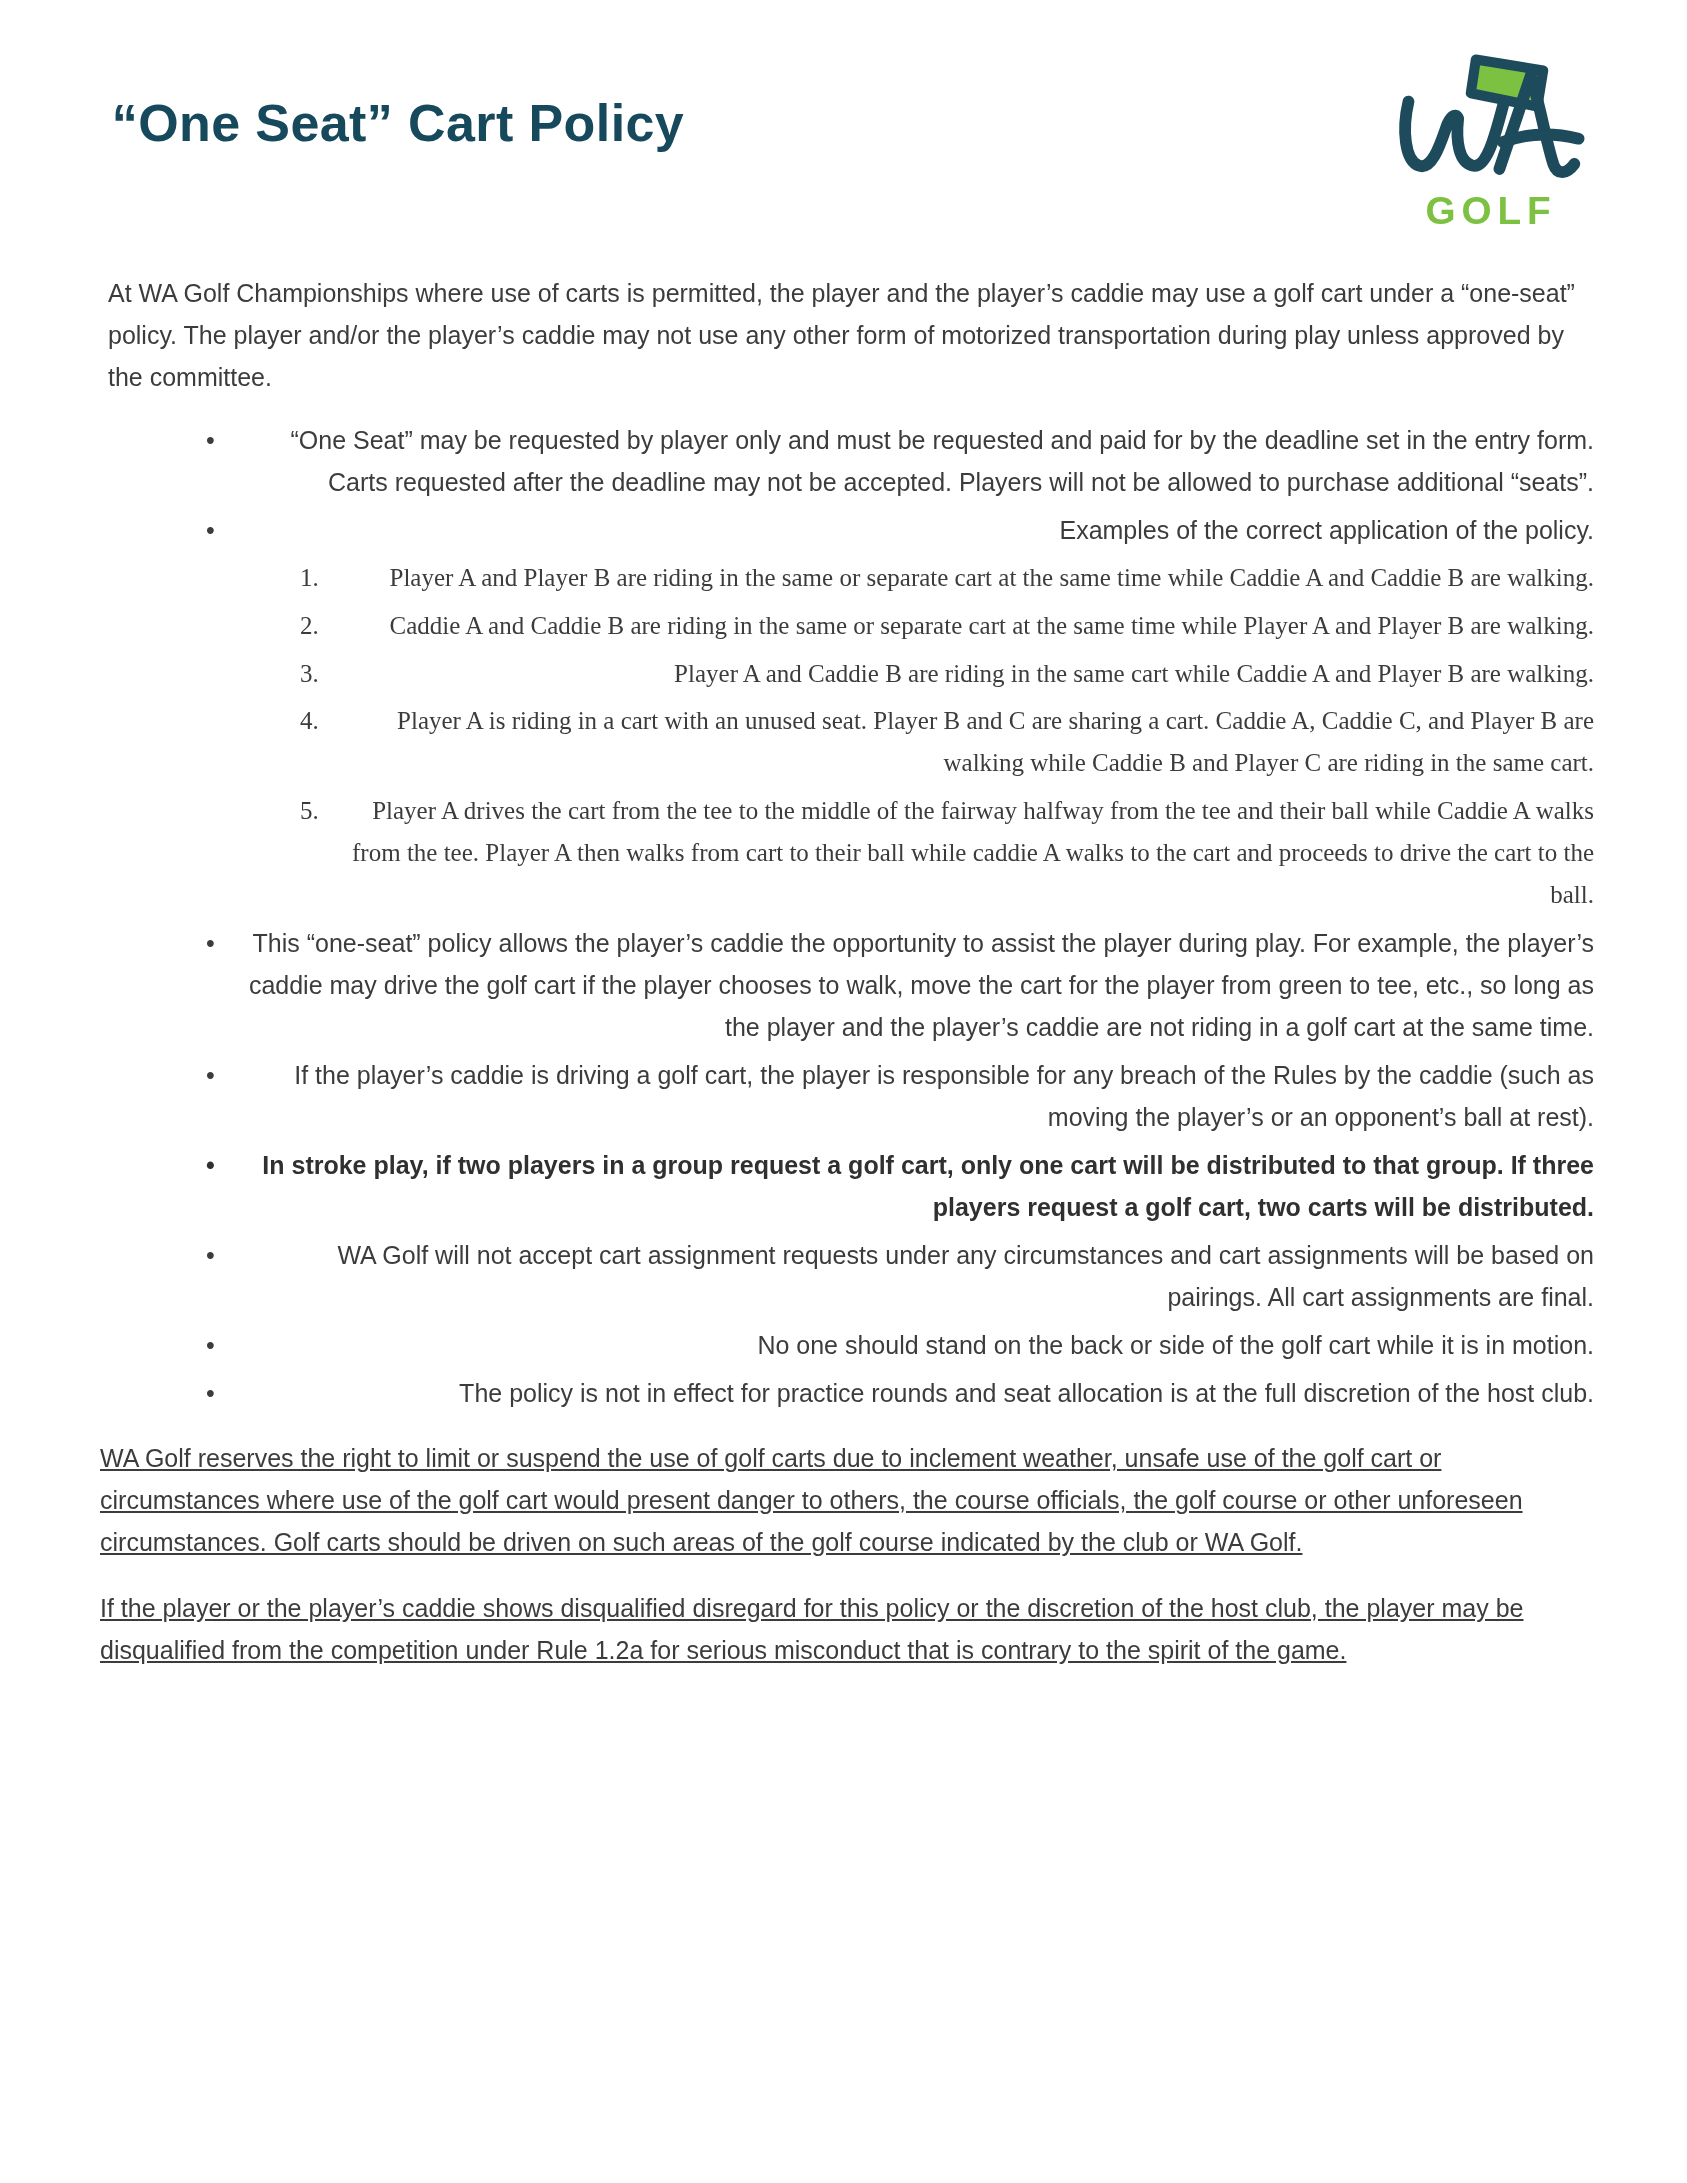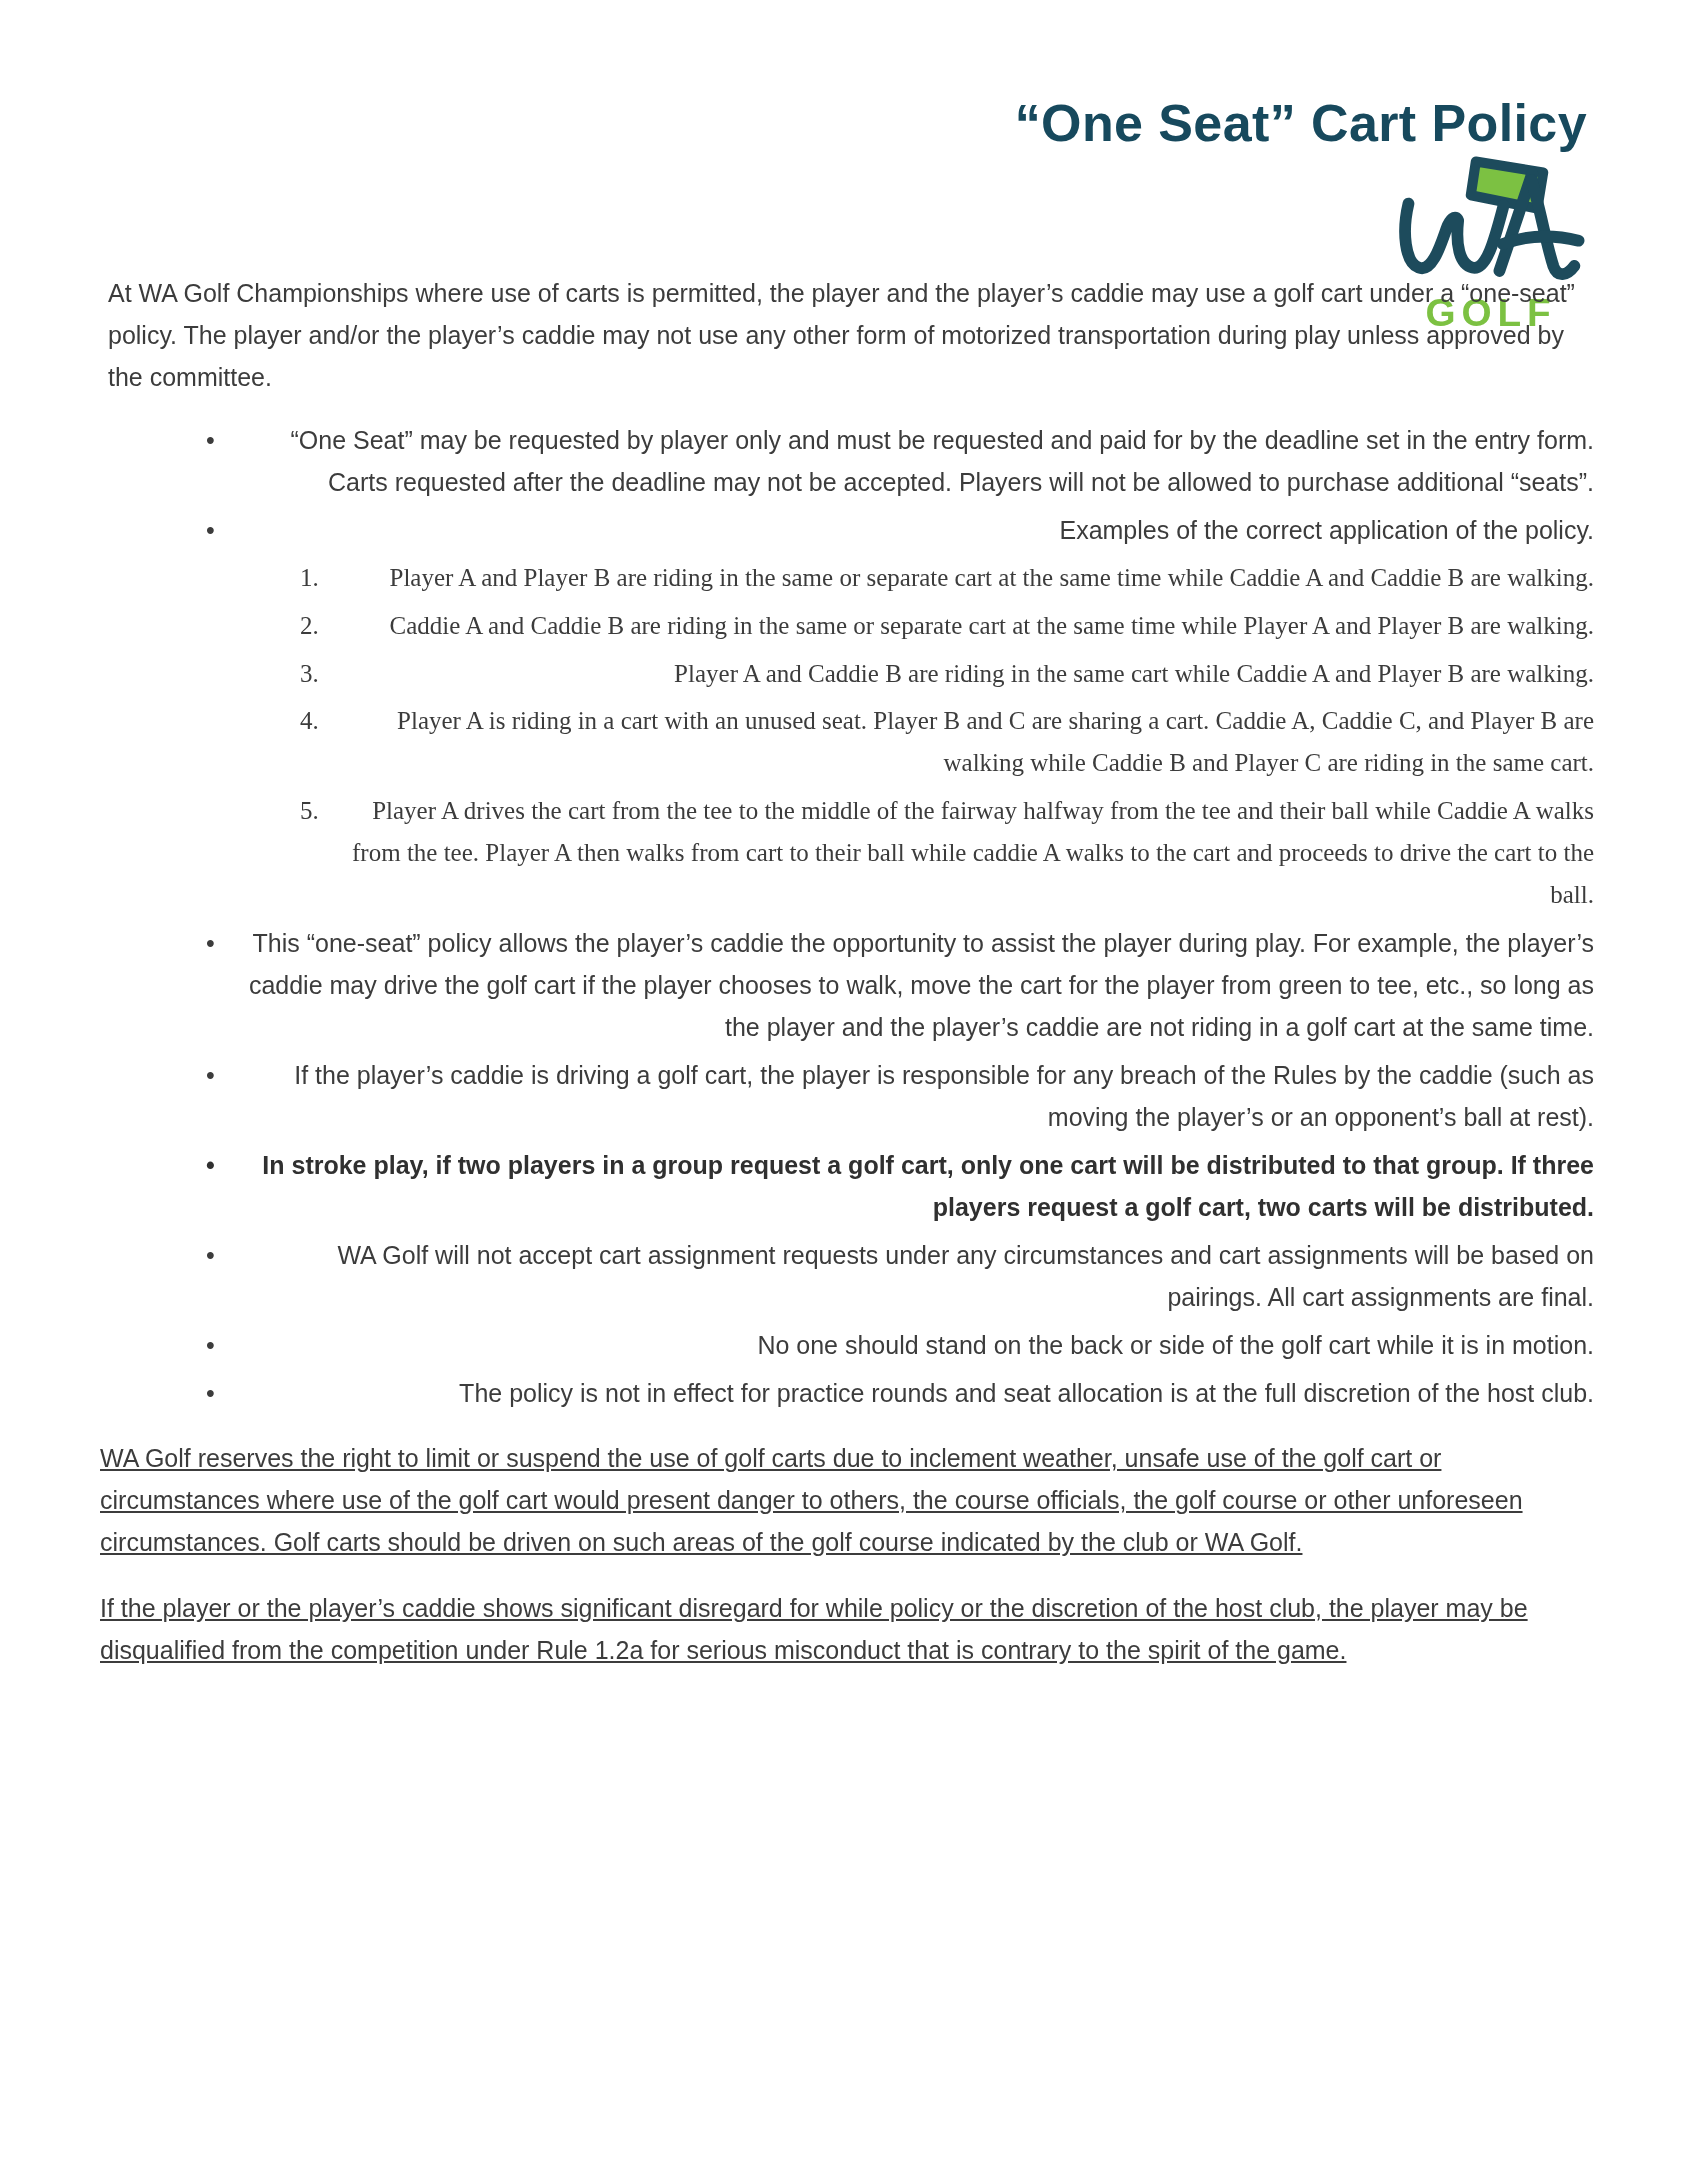--- a/index.html
+++ b/index.html
@@ -20,22 +20,21 @@
     width: 1687px;
     height: 2183px;
     padding: 0;
   }
   .header {
     box-sizing: border-box;
     padding: 49px 100px 0 100px;
     height: 235px;
     display: flex;
     justify-content: space-between;
-    align-items: flex-end;
-    flex-direction: column;
+    align-items: flex-start;
   }
   .doc-title {
     margin: 46px 0 0 11.8px;
     font-size: 52px;
     line-height: 56px;
     font-weight: 700;
     letter-spacing: 0.4px;
     color: #17495d;
   }
   .logo {
@@ -136,17 +135,17 @@
       </li>
       <li>This “one-seat” policy allows the player’s caddie the opportunity to assist the player during play. For example, the player’s caddie may drive the golf cart if the player chooses to walk, move the cart for the player from green to tee, etc., so long as the player and the player’s caddie are not riding in a golf cart at the same time.</li>
       <li>If the player’s caddie is driving a golf cart, the player is responsible for any breach of the Rules by the caddie (such as moving the player’s or an opponent’s ball at rest).</li>
       <li class="bold">In stroke play, if two players in a group request a golf cart, only one cart will be distributed to that group.  If three players request a golf cart, two carts will be distributed.</li>
       <li>WA Golf will not accept cart assignment requests under any circumstances and cart assignments will be based on pairings. All cart assignments are final.</li>
       <li>No one should stand on the back or side of the golf cart while it is in motion.</li>
       <li>The policy is not in effect for practice rounds and seat allocation is at the full discretion of the host club.</li>
     </ul>
 
     <p class="para closing">WA Golf reserves the right to limit or suspend the use of golf carts due to inclement weather, unsafe use of the golf cart or circumstances where use of the golf cart would present danger to others, the course officials, the golf course or other unforeseen circumstances. Golf carts should be driven on such areas of the golf course indicated by the club or WA Golf.</p>
-    <p class="para closing">If the player or the player’s caddie shows significant disregard for while policy or the discretion of the host club, the player may be disqualified from the competition under Rule 1.2a for serious misconduct that is contrary to the spirit of the game.</p>
+    <p class="para closing">If the player or the player’s caddie shows disqualified disregard for this policy or the discretion of the host club, the player may be disqualified from the competition under Rule 1.2a for serious misconduct that is contrary to the spirit of the game.</p>
 
   </div>
 </div>
 
 
 </body></html>

